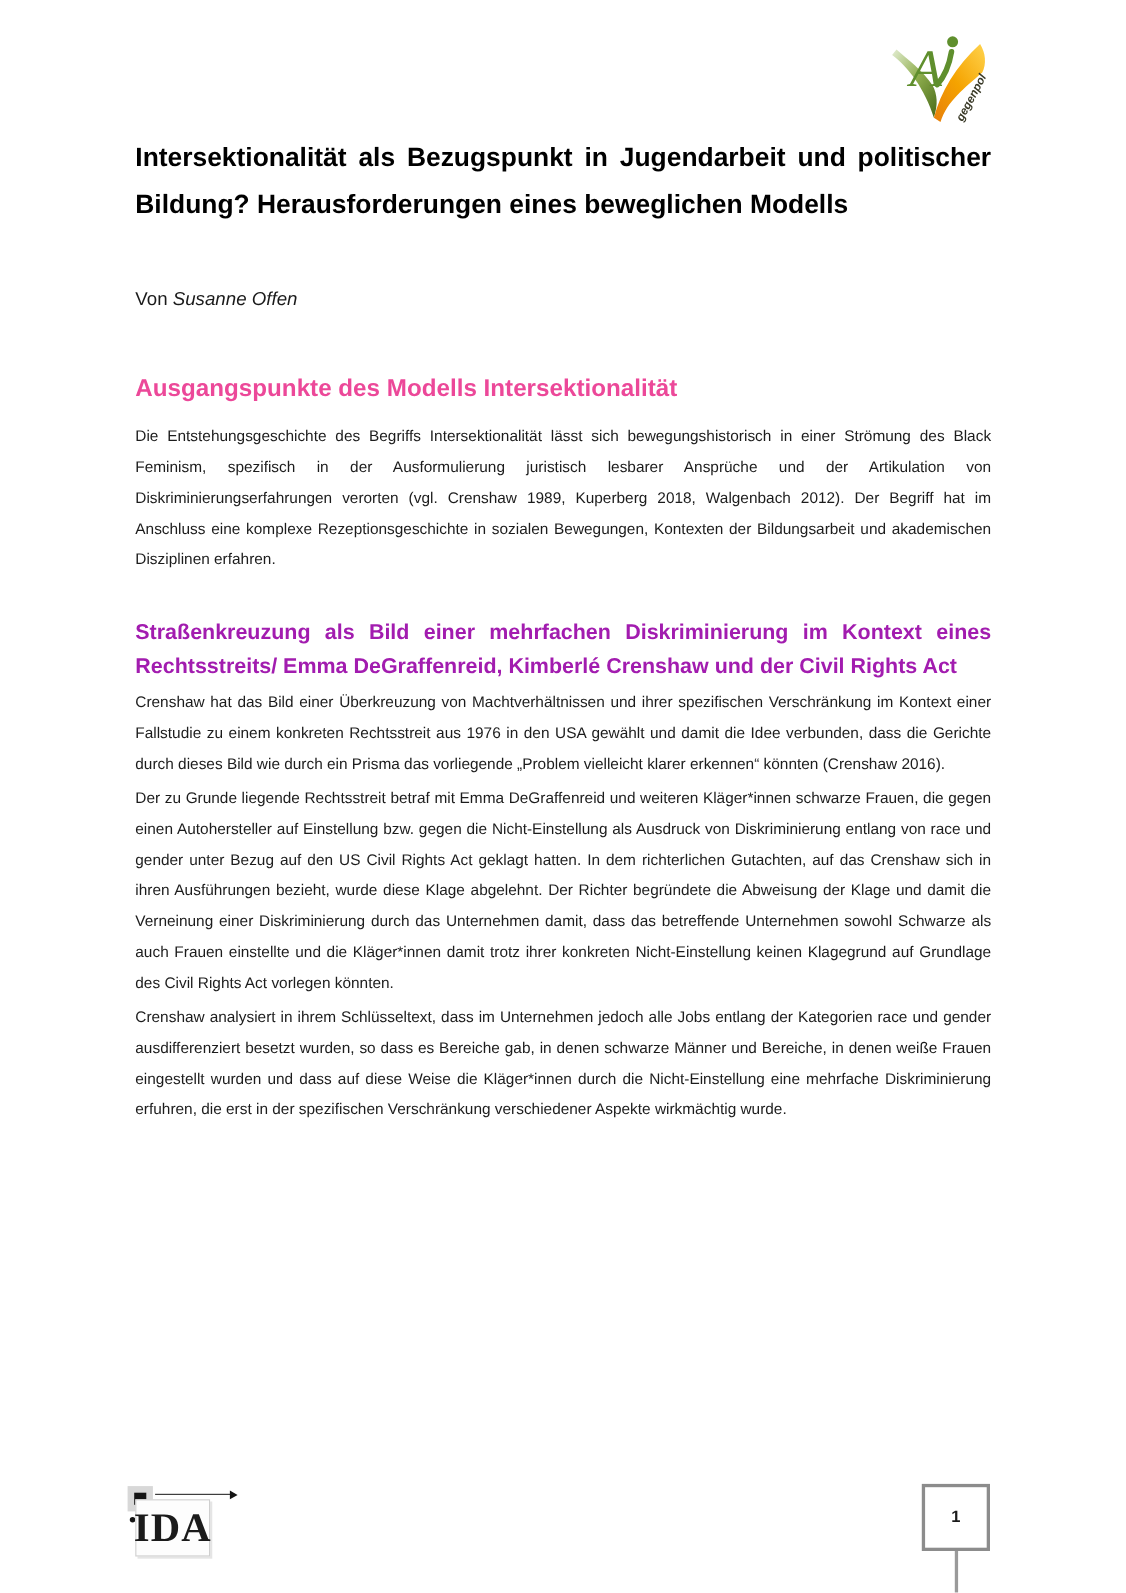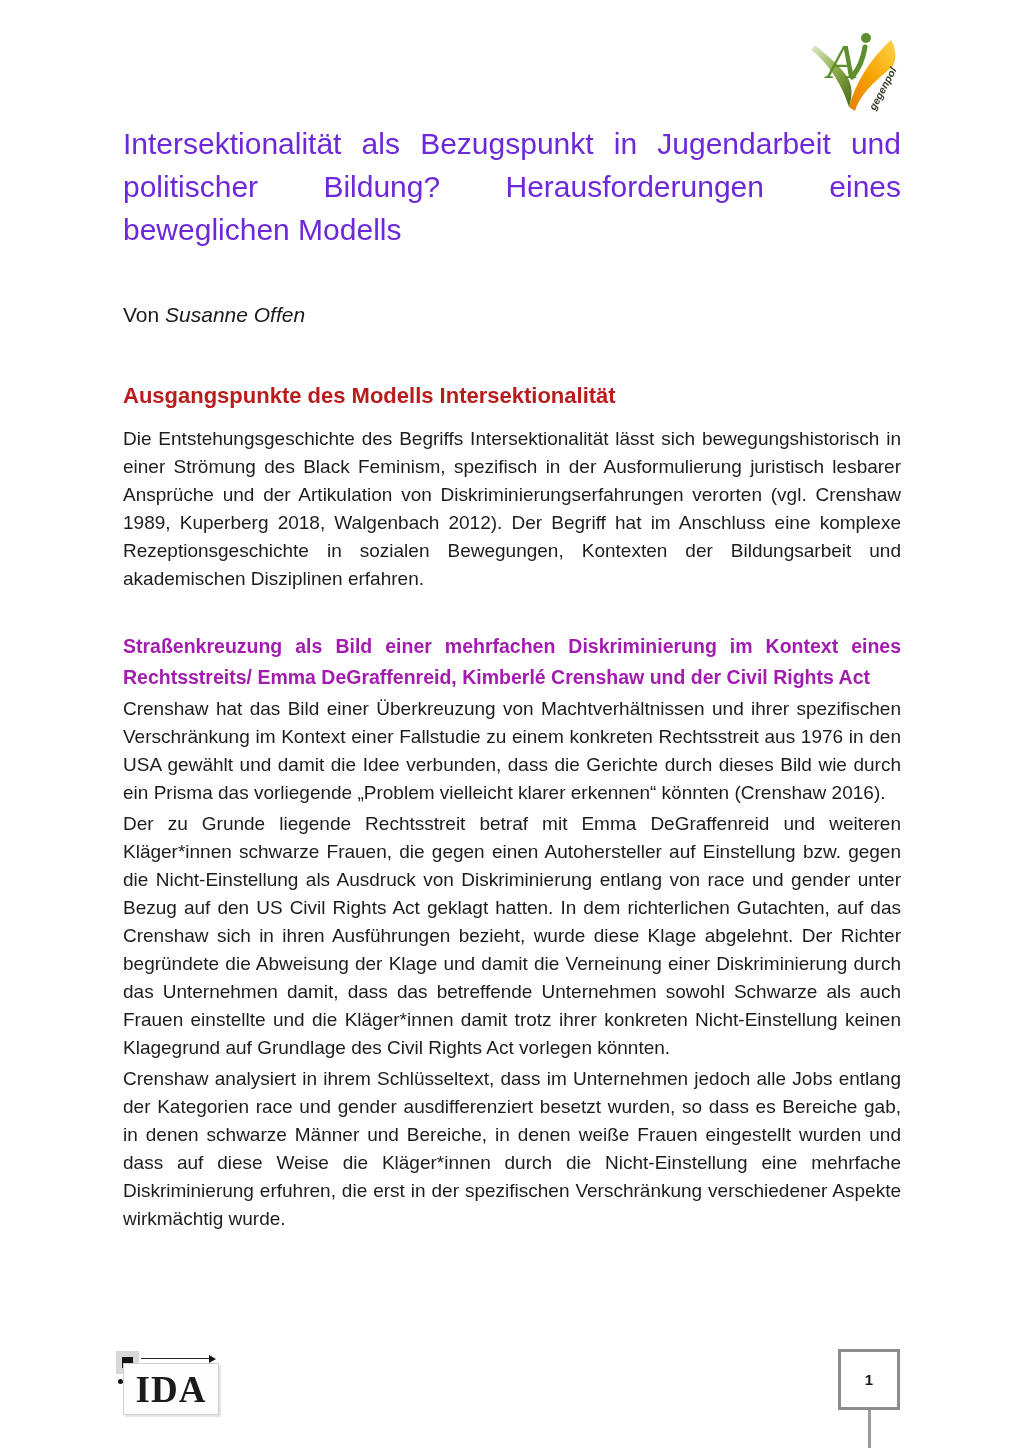--- a/index.html
+++ b/index.html
@@ -14,51 +14,51 @@
     color: #1a1a1a;
   }
   .content {
     position: absolute;
     left: 123px;
     right: 123px;
     top: 0;
   }
   .doc-title {
     margin-top: 122px;
-    font-size: 30px;
+    font-size: 24px;
     line-height: 43px;
-    font-weight: normal;
+    font-weight: bold;
     text-align: justify;
     text-align-last: left;
-    color: #6d28d9;
+    color: #000000;
   }
   .byline {
     margin-top: 52px;
-    font-size: 21px;
+    font-size: 17px;
     line-height: 24px;
   }
   .byline .author { font-style: italic; }
   .section-heading {
     margin-top: 56px;
     font-size: 22px;
     line-height: 26px;
     font-weight: bold;
-    color: #b91c1c;
+    color: #ec4899;
   }
   .sub-heading {
     margin-top: 38px;
     font-size: 19.5px;
     line-height: 31px;
     font-weight: bold;
     text-align: justify;
     text-align-last: left;
     color: #a21caf;
   }
   p.body {
-    font-size: 19px;
+    font-size: 14px;
     line-height: 28px;
     text-align: justify;
     text-align-last: left;
     margin-top: 16px;
     color: #1c1c1c;
   }
   p.body + p.body { margin-top: 3px; }
   p.first-after-sub { margin-top: 2px; }
 
   
@@ -77,21 +77,21 @@
     background: #d8d8d8; display: flex; align-items: center; justify-content: center;
   }
   .ida-sq-inner { width: 11px; height: 11px; background: #141414; }
   .ida-line { position: absolute; left: 27px; top: 10px; width: 70px; height: 1px; background: #2a2a2a; }
   .ida-arrow {
     position: absolute; left: 95px; top: 7px; width: 0; height: 0;
     border-left: 7px solid #141414; border-top: 4px solid transparent; border-bottom: 4px solid transparent;
   }
   .ida-dot { position: absolute; left: 4px; top: 31px; width: 5px; height: 5px; background: #141414; border-radius: 50%; }
   .ida-box {
-    position: absolute; left: 9px; top: 15px; width: 96px; height: 52px;
+    position: absolute; left: 9px; top: 15px; width: 68px; height: 52px;
     background: #fdfdfd; border: 1px solid #cfcfcf;
     box-shadow: 2px 2px 0 rgba(0,0,0,0.10);
     display: flex; align-items: center; justify-content: center;
   }
   .ida-box span {
     font-family: "Liberation Serif", serif;
     font-weight: bold; font-size: 37px; letter-spacing: 1px; color: #1b1b1b;
   }
 
   

